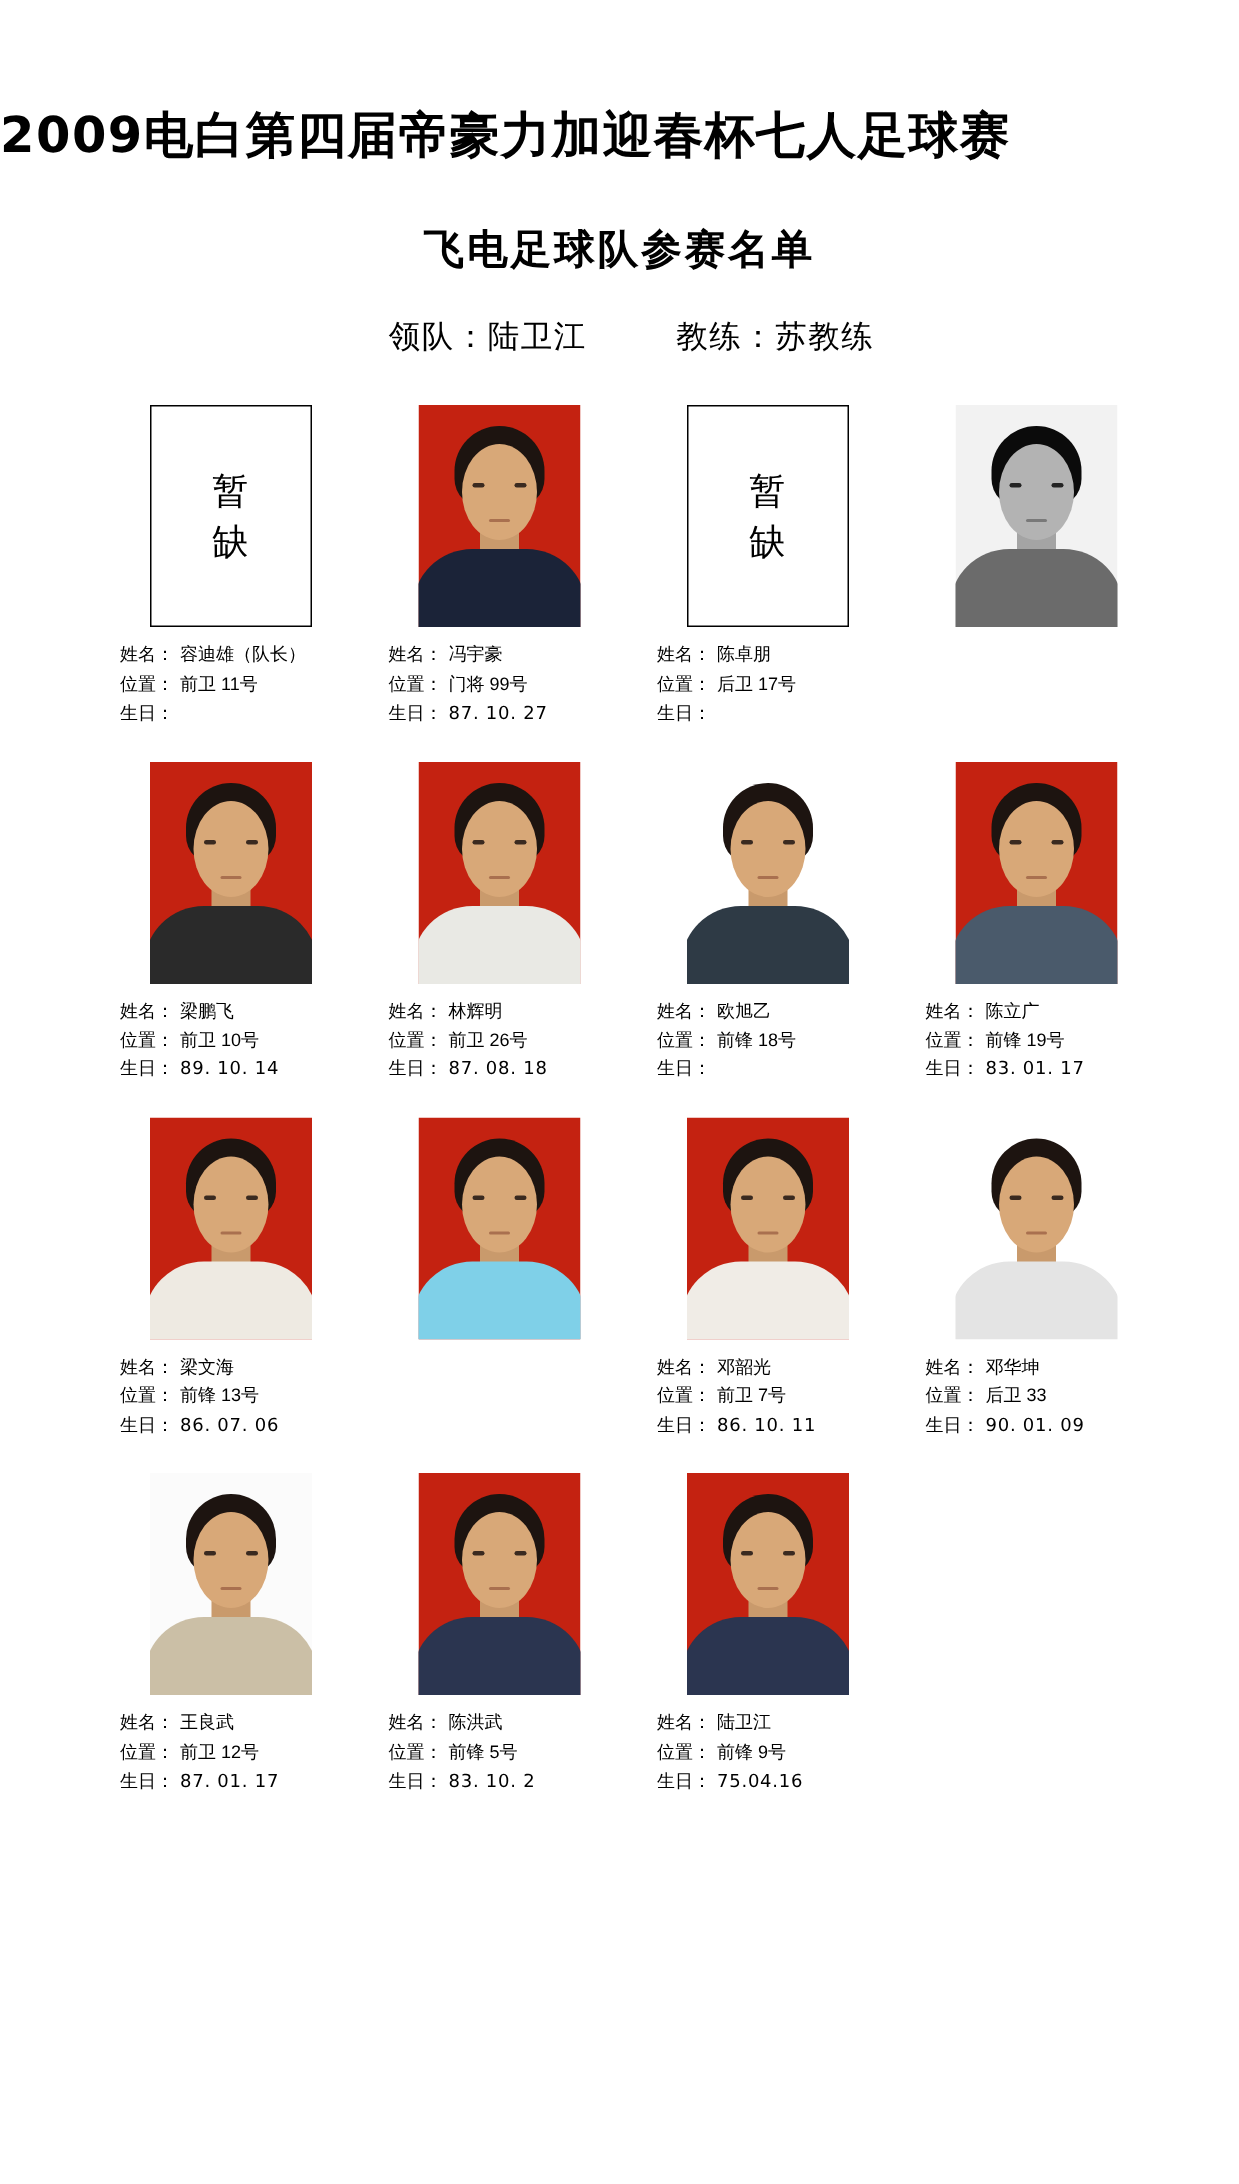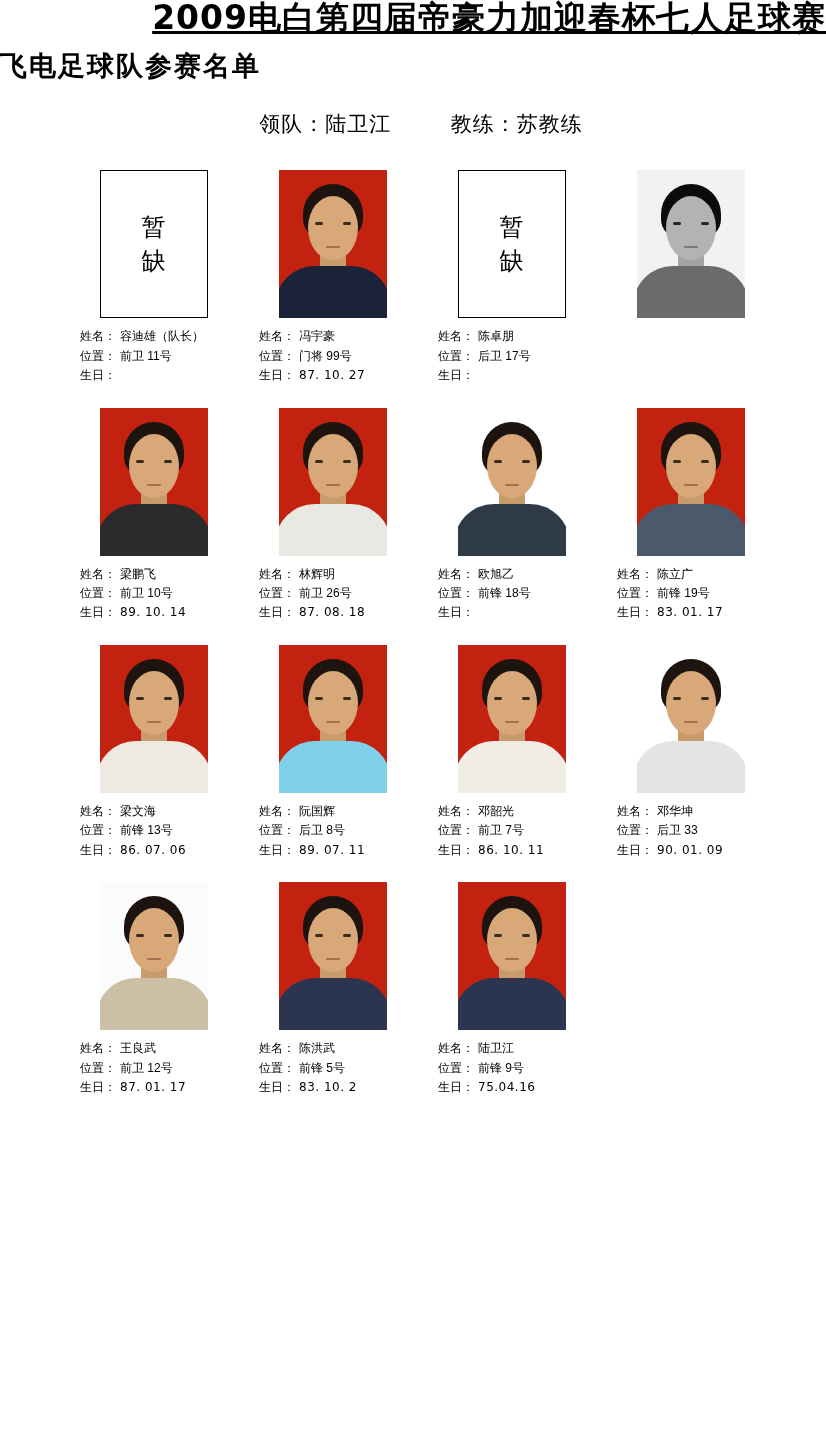--- a/index.html
+++ b/index.html
@@ -16,34 +16,35 @@
     position: relative;
   }
   .page {
     width: 826px;
     height: 1456px;
     position: relative;
     box-sizing: border-box;
     padding: 0;
   }
   .title-main {
-    text-align: right;
+    text-align: left;
     font-family: "DejaVu Sans", "Liberation Sans", sans-serif;
     font-size: 33px;
     font-weight: bold;
     letter-spacing: 1px;
+    margin-top: 72px;
     line-height: 1.1;
-    text-decoration: underline;
   }
   .title-sub {
+    text-align: center;
     font-family: "DejaVu Sans", "Liberation Sans", sans-serif;
     font-size: 27px;
     font-weight: bold;
     letter-spacing: 2px;
-    margin-top: 12px;
+    margin-top: 40px;
   }
   .staff-row {
     text-align: center;
     font-size: 21px;
     margin-top: 26px;
     letter-spacing: 1px;
     padding-left: 16px;
   }
   .staff-item {
     display: inline-block;
@@ -349,25 +350,20 @@
               <div class="ph-bg" style="background: rgb(196, 34, 17);"></div>
               <div class="ph-neck"></div>
               <div class="ph-body" style="background: rgb(127, 208, 232);"></div>
               <div class="ph-hair"></div>
               <div class="ph-face"></div>
               <div class="ph-eye l"></div>
               <div class="ph-eye r"></div>
               <div class="ph-mouth"></div>
             </div>
           </div>
-          <div class="info">
-            <div class="line"><span class="lbl">姓名：</span><span class="val">阮国辉</span></div>
-            <div class="line"><span class="lbl">位置：</span><span class="val">后卫 8号</span></div>
-            <div class="line"><span class="lbl">生日：</span><span class="val num">89. 07. 11</span></div>
-          </div>
         </div>
         <div class="cell">
           <div class="photo-wrap">
             <div class="photo">
               <div class="ph-bg" style="background: rgb(196, 34, 17);"></div>
               <div class="ph-neck"></div>
               <div class="ph-body" style="background: rgb(240, 236, 230);"></div>
               <div class="ph-hair"></div>
               <div class="ph-face"></div>
               <div class="ph-eye l"></div>

